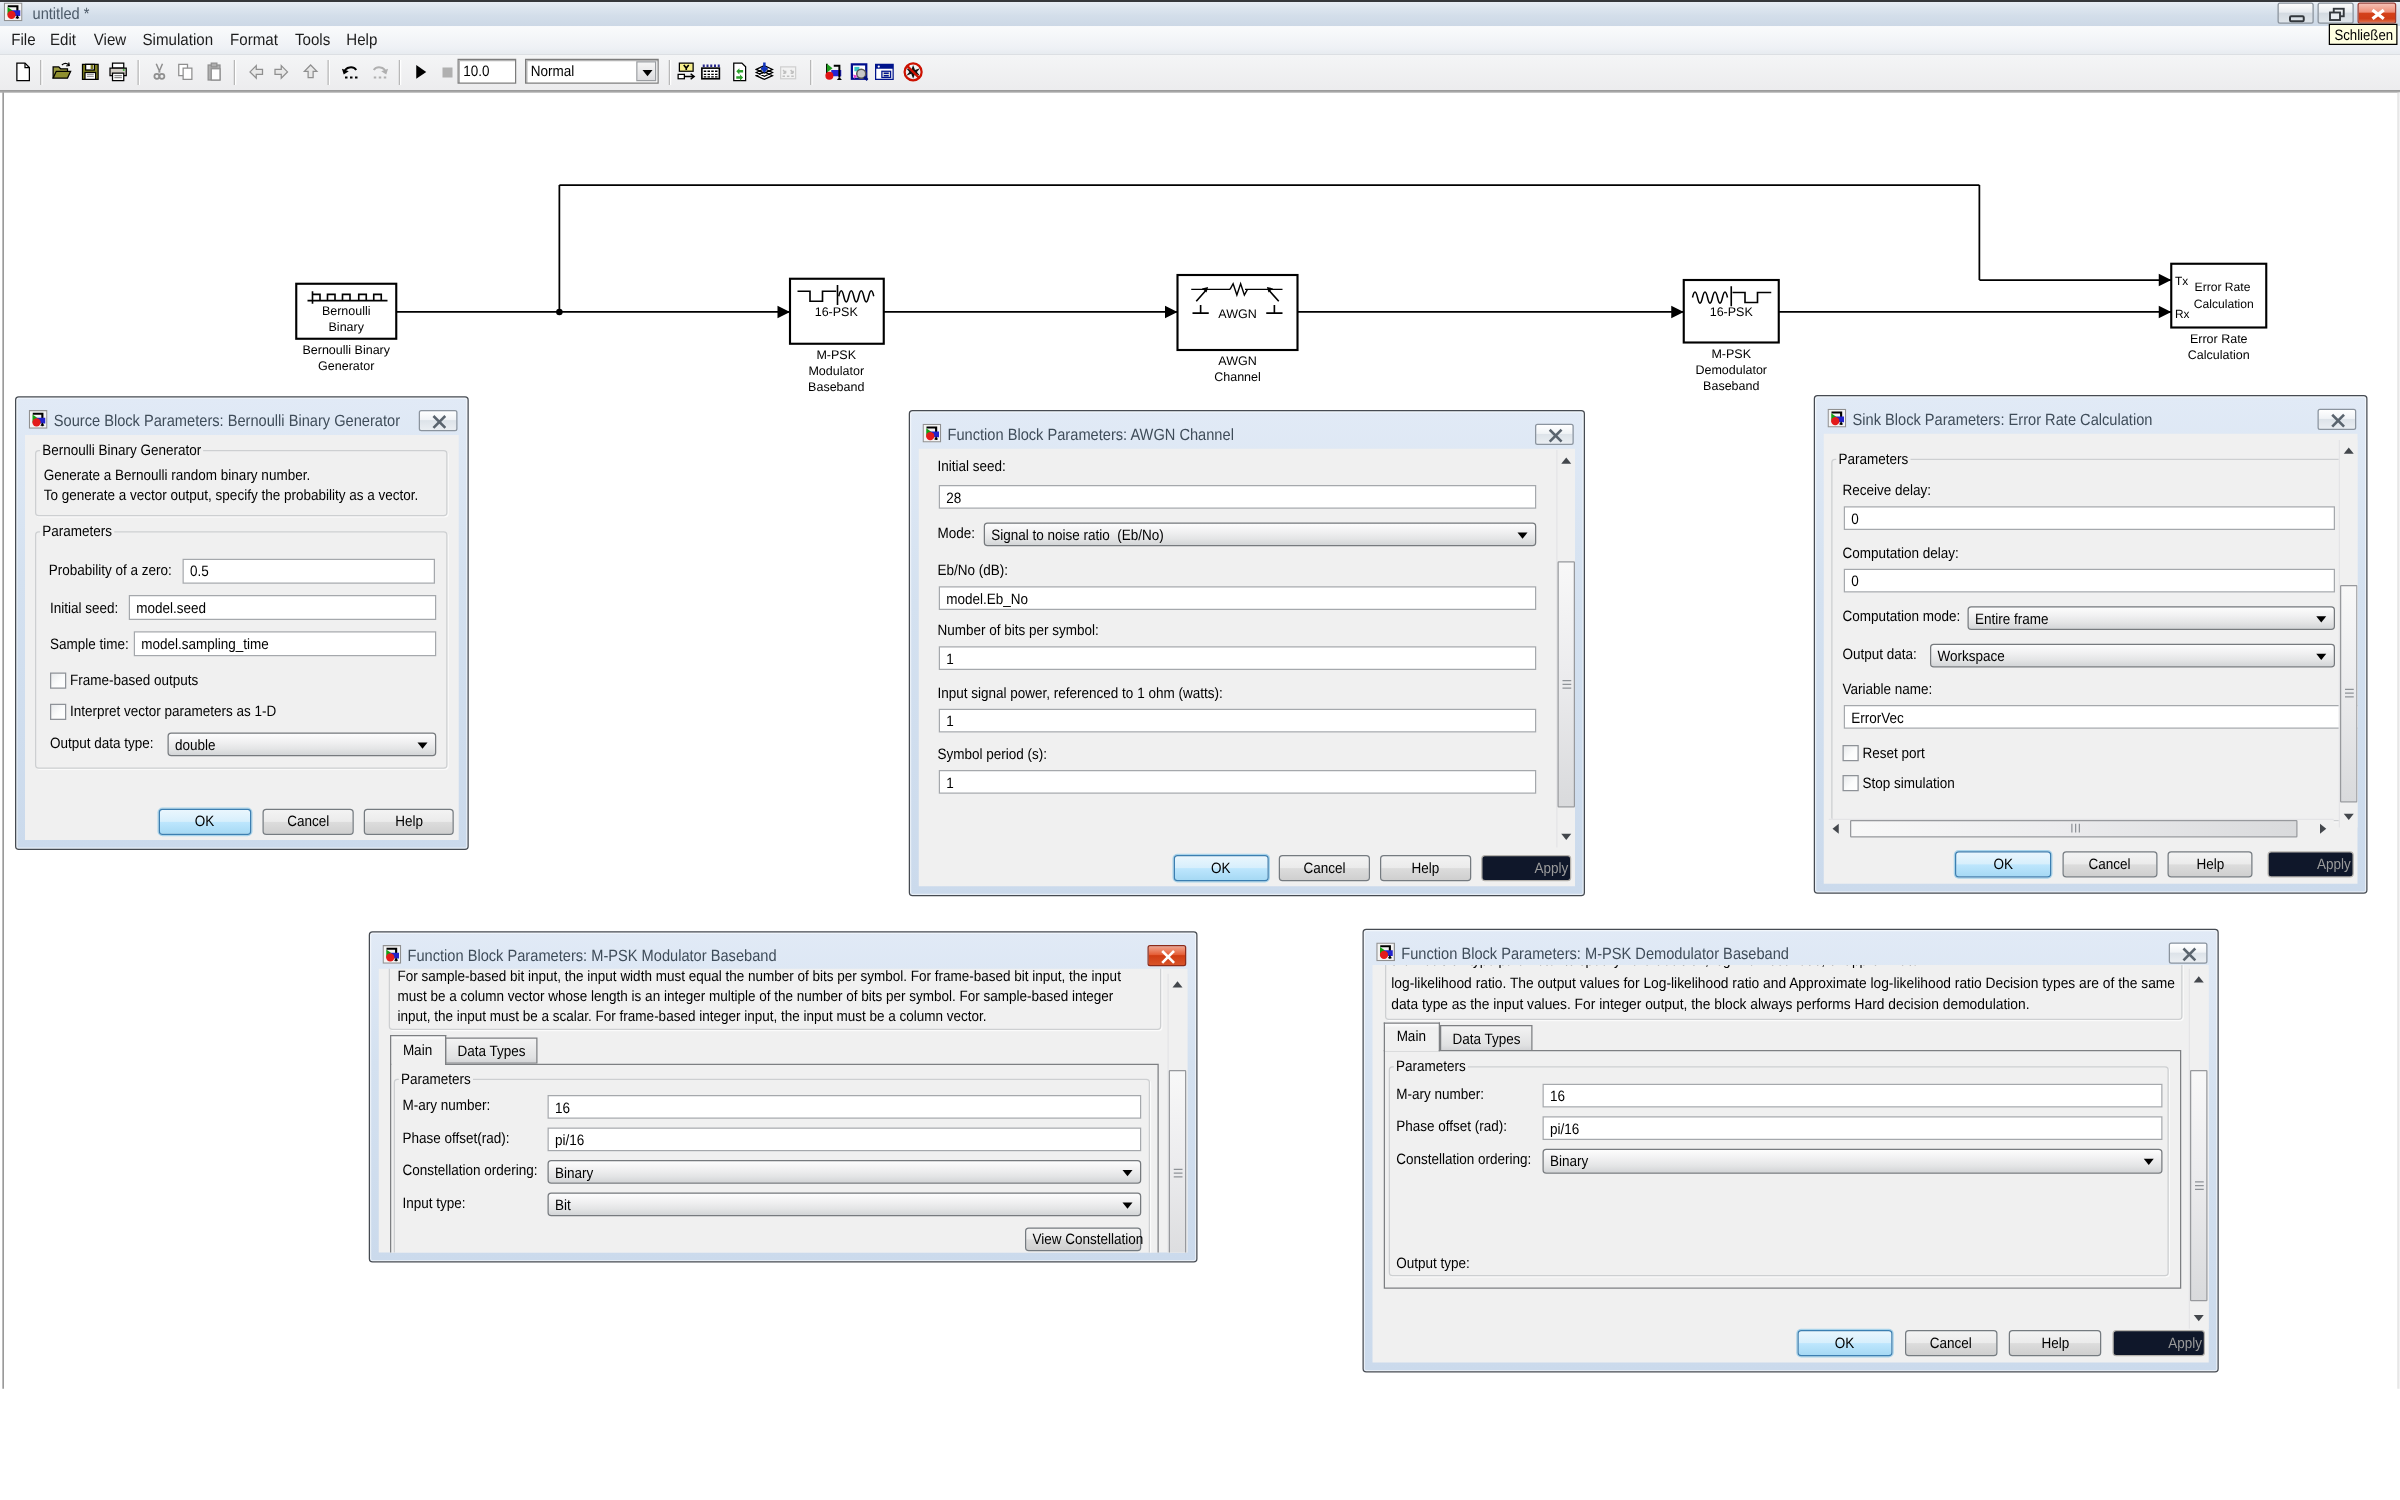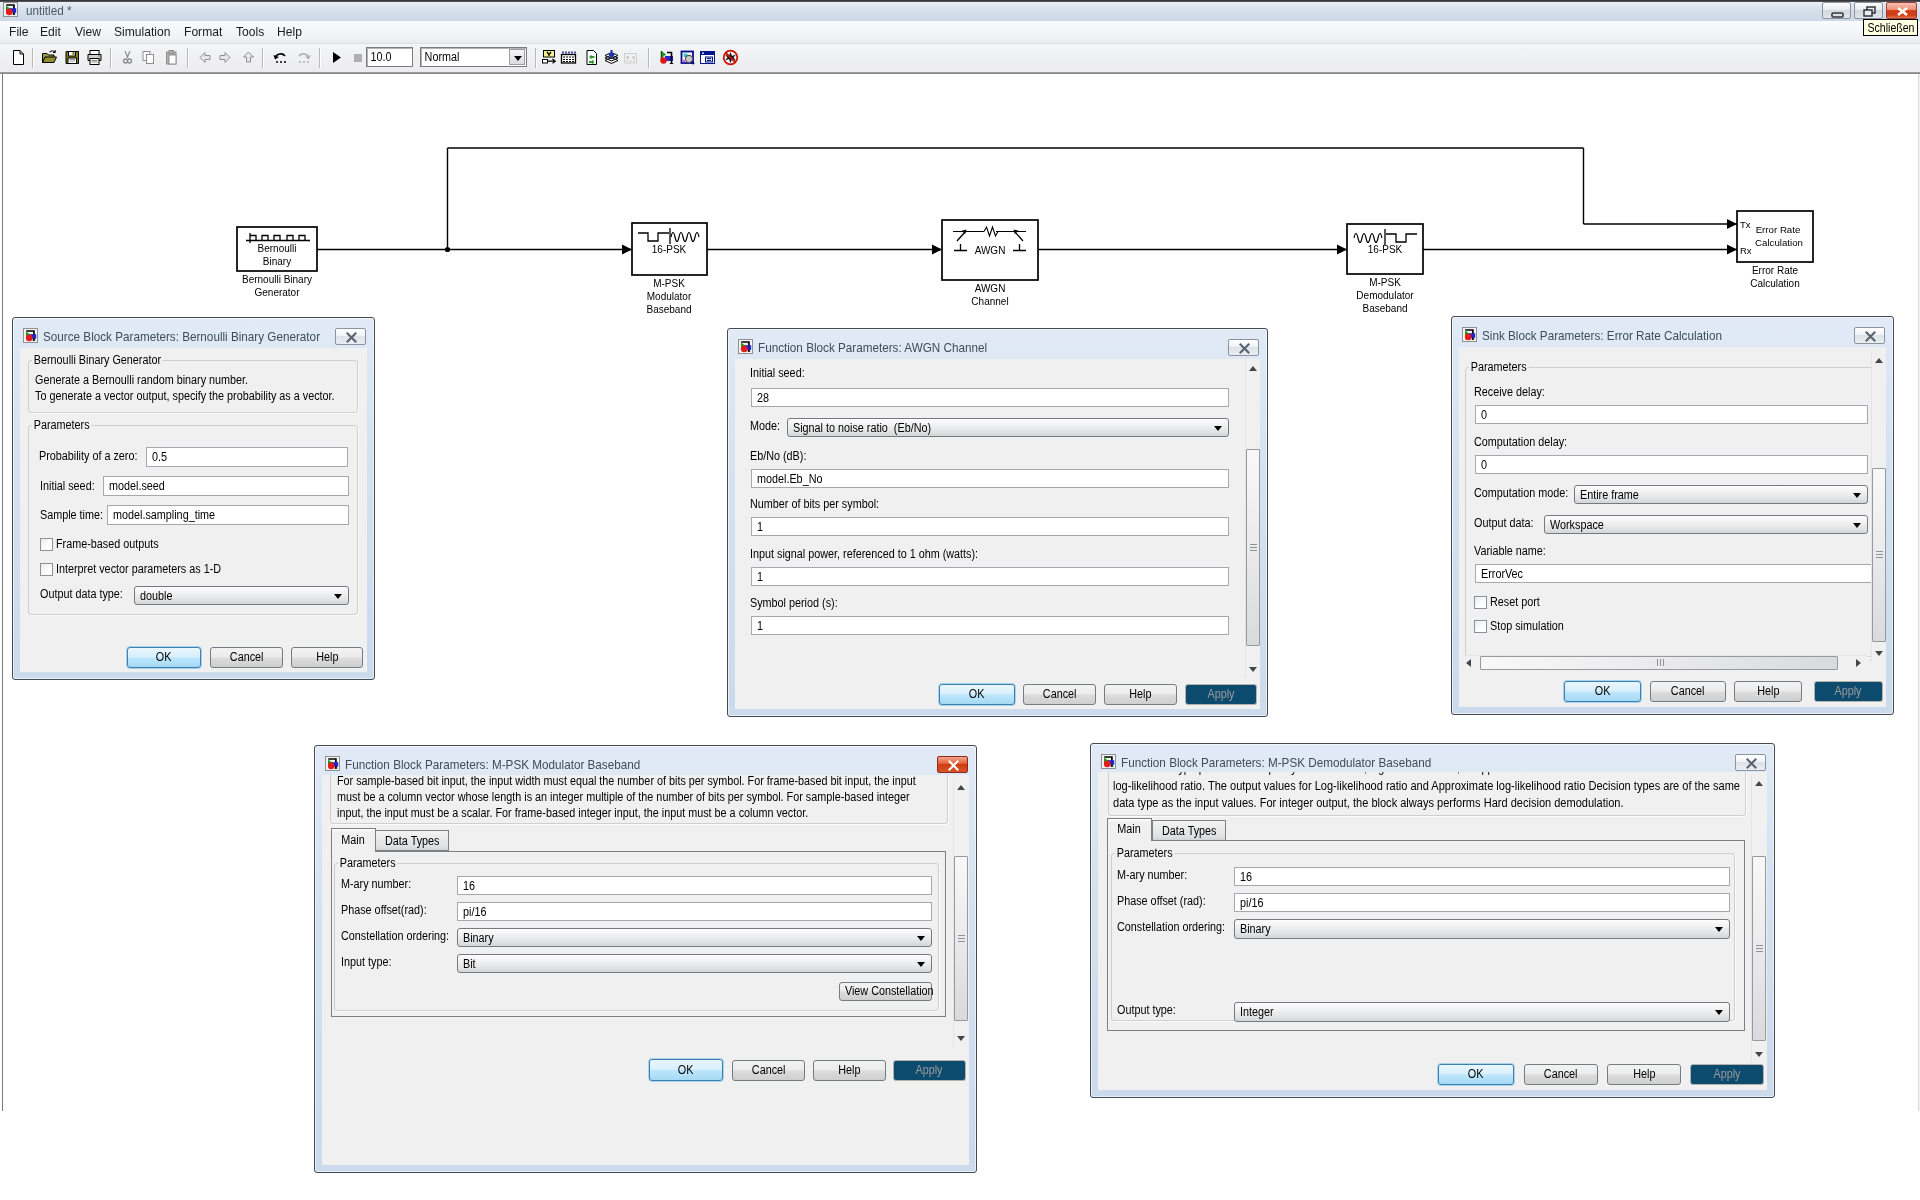--- a/index.html
+++ b/index.html
@@ -64,21 +64,21 @@
 .cmb span.t { position:absolute; left:5px; top:2px; white-space:nowrap; transform:scaleX(0.9); transform-origin:0 0; }
 .cmb .dar { position:absolute; right:6px; top:7px; }
 .gb { position:absolute; border:1px solid #cdcfd1; border-radius:3px; box-shadow:1px 1px 0 rgba(255,255,255,.7); }
 .gbl { position:absolute; font-size:12px; background:#f0f0f0; padding:0 2px; white-space:nowrap; transform:scaleX(0.9); transform-origin:0 0; }
 .cb { position:absolute; width:13px; height:13px; background:linear-gradient(135deg,#e8eaec,#fbfcfc 55%,#fff); border:1px solid #8e9298; }
 .btn { position:absolute; border:1px solid #757b80; border-radius:3px; text-align:center;
   background:linear-gradient(#f3f3f3,#ebebeb 48%,#dcdcdc 52%,#cfcfcf); font-size:12px; color:#000; }
 .btn span { display:inline-block; transform:scaleX(0.9); white-space:nowrap; }
 .btn.ok { border-color:#3c7fb1; box-shadow:0 0 0 1px #a8d3ea;
   background:linear-gradient(#eaf6fd,#d7effc 48%,#bde6fd 52%,#a6d9f4); }
-.btn.dis { border-color:#b5b2ad; background:#0c4a6e; color:#9b9b9b; box-shadow:none; }
+.btn.dis { border-color:#b5b2ad; background:#0f172a; color:#9b9b9b; box-shadow:none;text-align:right; }
 
 
 .vsb { position:absolute; width:16px; background:#f0f0f0; border-left:1px solid #e4e4e6; }
 .hsb { position:absolute; height:16px; background:#f0f0f0; border-top:1px solid #e4e4e6; }
 .ar-u { position:absolute; width:0; height:0; border:4px solid transparent; border-bottom:5px solid #43474c; border-top:none; }
 .ar-d { position:absolute; width:0; height:0; border:4px solid transparent; border-top:5px solid #43474c; border-bottom:none; }
 .ar-l { position:absolute; width:0; height:0; border:4px solid transparent; border-right:5px solid #43474c; border-left:none; }
 .ar-r { position:absolute; width:0; height:0; border:4px solid transparent; border-left:5px solid #43474c; border-right:none; }
 .thm { position:absolute; background:linear-gradient(90deg,#f8f8f8,#ececee 45%,#d9dadc); border:1px solid #97999d; border-radius:1px; }
 .thmh { background:linear-gradient(#f8f8f8,#ececee 45%,#d9dadc); }
@@ -472,21 +472,21 @@
       <div class="ar-l" style="left:7px;top:312px"></div>
       <div class="ar-r" style="left:397px;top:312px"></div>
       <div class="thm" style="left:21px;top:309px;width:358px;height:14px"></div>
       <div class="grip-h" style="left:198.0px;top:312px"></div>
       <div class="btn ok" style="left:105px;top:334px;width:77px;height:21px;line-height:19px"><span>OK</span></div>
       <div class="btn " style="left:191px;top:334px;width:76px;height:21px;line-height:19px"><span>Cancel</span></div>
       <div class="btn " style="left:275px;top:334px;width:68px;height:21px;line-height:19px"><span>Help</span></div>
       <div class="btn dis" style="left:355px;top:334px;width:69px;height:21px;line-height:19px"><span>Apply</span></div>
     </div>
   </div>
-<div class="abs dlg" style="left:314px;top:745px;width:663px;height:428px">
+<div class="abs dlg" style="left:295px;top:745px;width:663px;height:265px">
     <div class="dico" style="top:10px">
       <svg width="15" height="15" viewBox="0 0 15 15">
         <rect x="0.5" y="0.5" width="14" height="14" fill="#f4f4f4" stroke="#909090"></rect>
         <path d="M3.2 3 H10.9 V10.5" fill="none" stroke="#000" stroke-width="1.7"></path>
         <path d="M3 3.6 V10 L7 6.4 Z" fill="#13a013"></path>
         <rect x="6.4" y="6.2" width="6.8" height="4.6" fill="#2222cc"></rect>
         <circle cx="6.2" cy="9.9" r="3.3" fill="#e31b1b"></circle>
         <path d="M10.9 10 L9.3 12.6 H12.5 Z" fill="#000"></path>
         <path d="M10.9 11.5 V13" stroke="#000" stroke-width="1.2"></path>
       </svg>
@@ -572,24 +572,20 @@
       <div class="lbl" style="left:19px;top:122px">Phase offset (rad):</div>
       <div class="fld" style="left:136px;top:121px;width:496px;height:19px">
         <span>pi/16</span>
       </div>
       <div class="lbl" style="left:19px;top:148px">Constellation ordering:</div>
       <div class="cmb" style="left:136px;top:147px;width:496px;height:20px">
         <span class="t">Binary</span>
         <span class="dar"></span>
       </div>
       <div class="lbl" style="left:19px;top:231px">Output type:</div>
-      <div class="cmb" style="left:136px;top:230px;width:496px;height:20px">
-        <span class="t">Integer</span>
-        <span class="dar"></span>
-      </div>
       <div class="vsb" style="left:653px;top:3px;height:288px"></div>
       <div class="ar-u" style="left:657px;top:9px"></div>
       <div class="ar-d" style="left:657px;top:280px"></div>
       <div class="thm thmh" style="left:654px;top:84px;width:14px;height:185px"></div>
       <div class="grip-v" style="left:658px;top:172.5px"></div>
       <div class="btn ok" style="left:340px;top:292px;width:76px;height:21px;line-height:19px"><span>OK</span></div>
       <div class="btn " style="left:426px;top:292px;width:74px;height:21px;line-height:19px"><span>Cancel</span></div>
       <div class="btn " style="left:509px;top:292px;width:74px;height:21px;line-height:19px"><span>Help</span></div>
       <div class="btn dis" style="left:592px;top:292px;width:74px;height:21px;line-height:19px"><span>Apply</span></div>
     </div>

